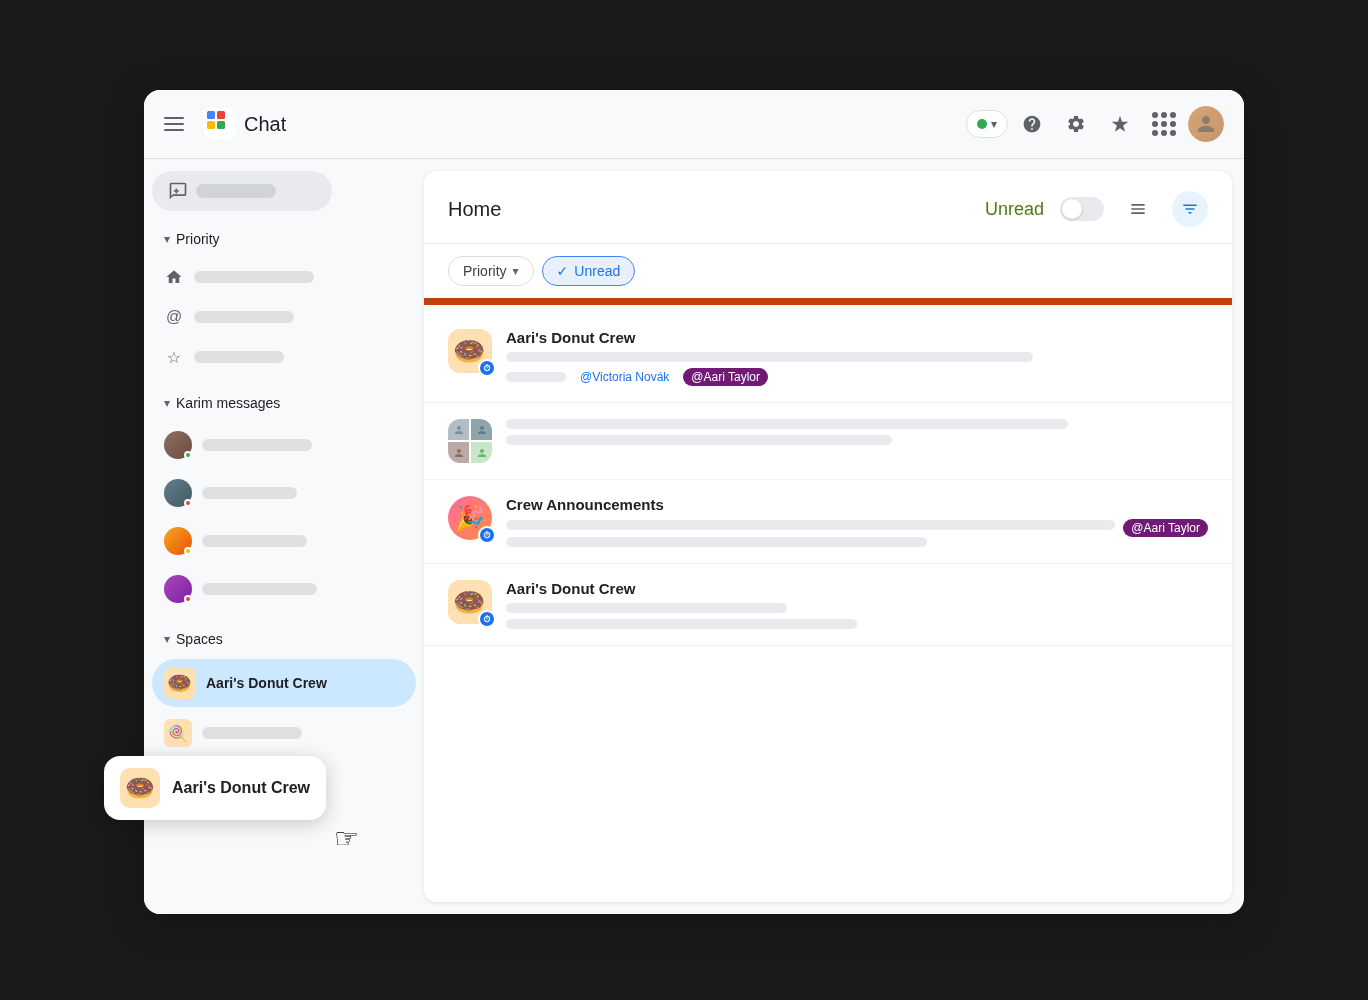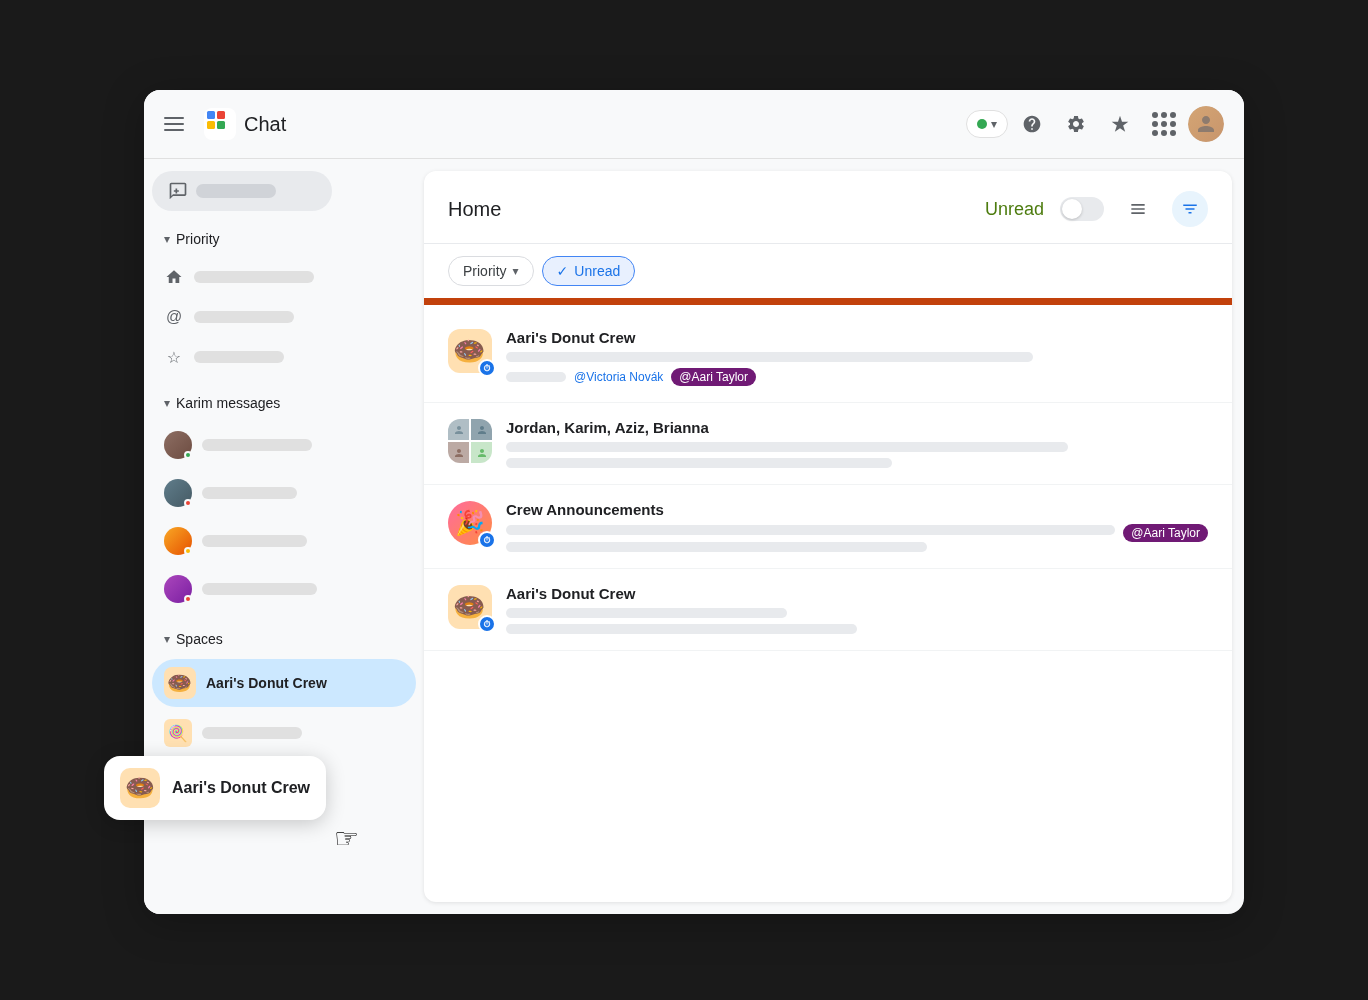--- a/index.html
+++ b/index.html
@@ -492,20 +492,21 @@
     .thread-line-short {
       height: 10px;
       background: #e8eaed;
       border-radius: 5px;
       width: 60%;
     }
 
     .thread-tags {
       display: flex;
       align-items: center;
+      gap: 6px;
       margin-top: 4px;
     }
 
     .tag-placeholder {
       height: 10px;
       background: #e8eaed;
       border-radius: 5px;
       width: 80px;
     }
 
@@ -868,21 +869,20 @@
                     </svg>
                 </div>
                 <div class="group-avatar-cell" style="background:#c8e6c9;">
                   <svg width="12" height="12" viewBox="0 0 24 24" fill="#66bb6a">
                       <path d="M12 12c2.21 0 4-1.79 4-4s-1.79-4-4-4-4 1.79-4 4 1.79 4 4 4zm0 2c-2.67 0-8 1.34-8 4v2h16v-2c0-2.66-5.33-4-8-4z"></path>
                     </svg>
                 </div>
               </div>
             </div>
             <div class="thread-content">
-              <div class="thread-name">Jordan, Karim, Aziz, Brianna</div>
               <div class="thread-line" style="width:80%;"></div>
               <div class="thread-line-short" style="width:55%;"></div>
             </div>
           </div>
 
           <div class="thread-item">
             <div class="thread-avatar">
               <div class="announcements-avatar">🎉</div>
               <div class="thread-badge">⏱</div>
             </div>

